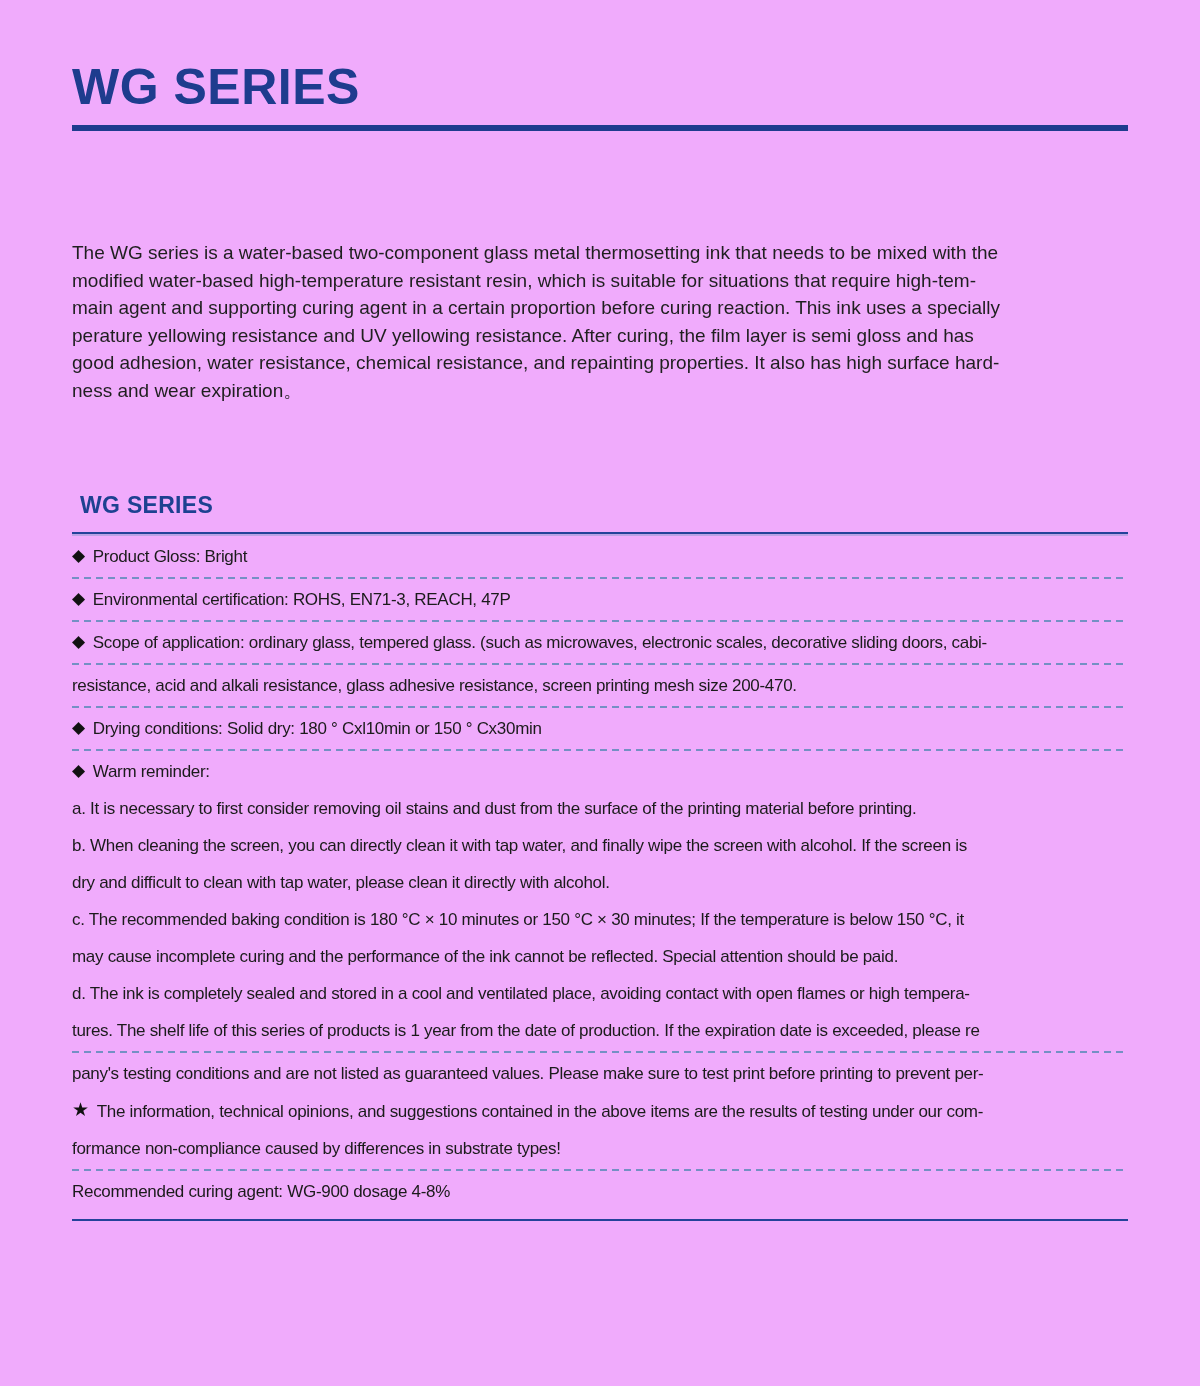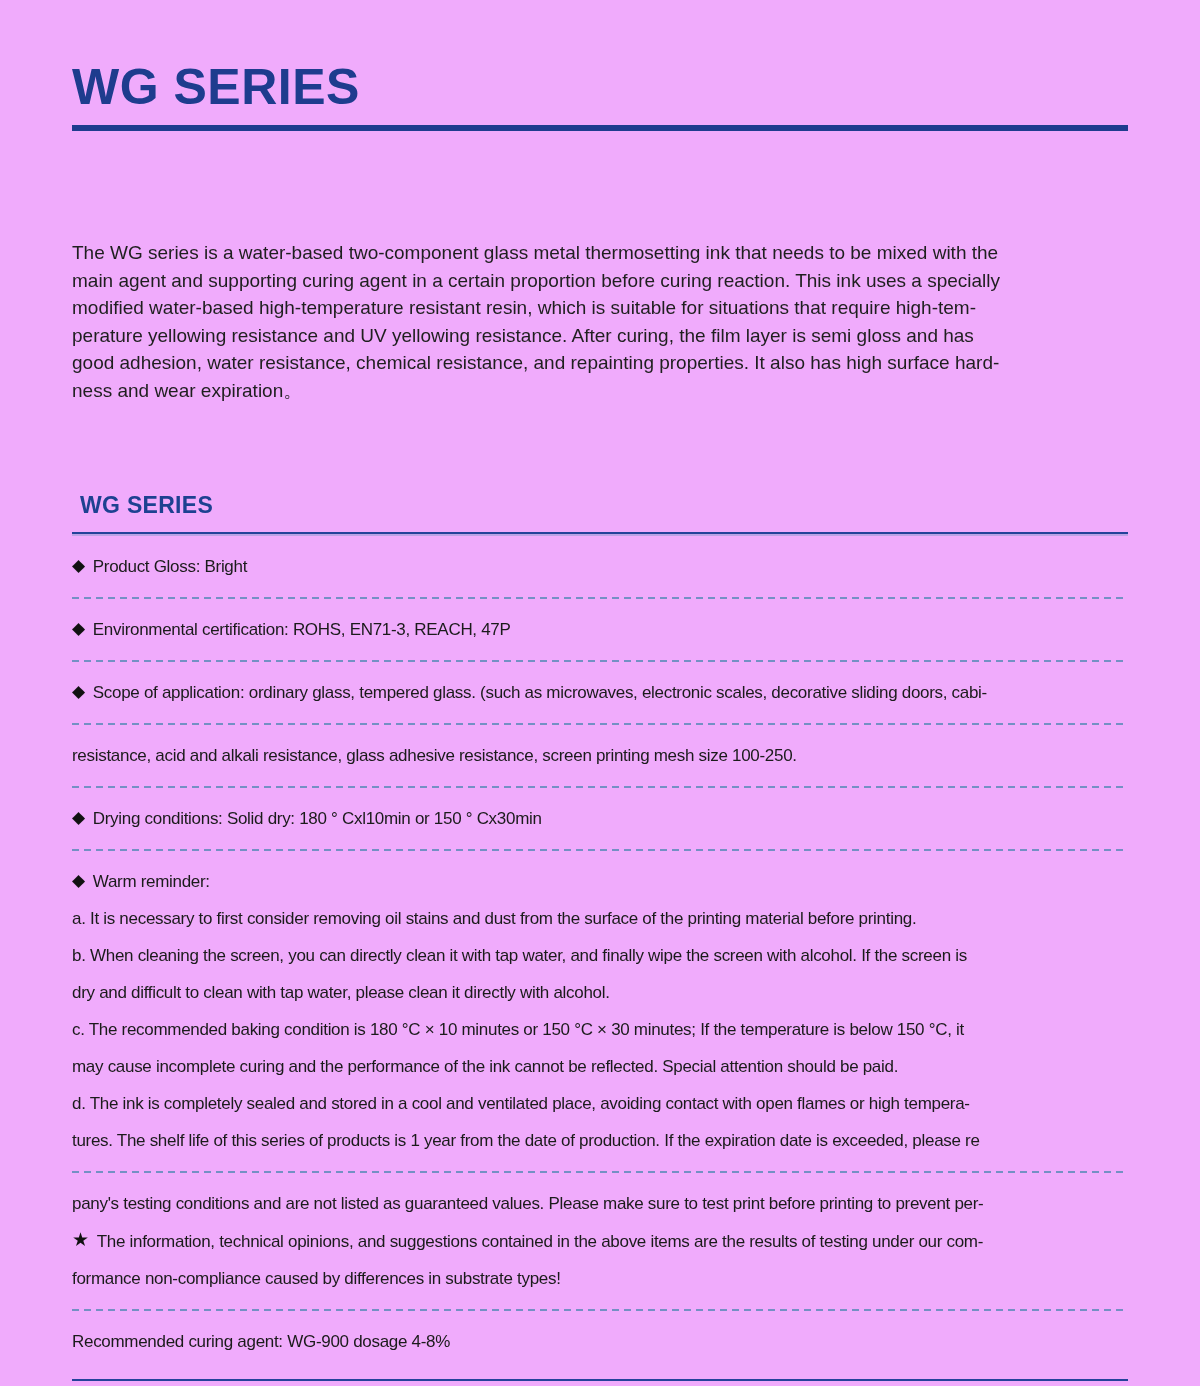--- a/index.html
+++ b/index.html
@@ -56,21 +56,21 @@
     background: #24429a;
     margin-top: 14px;
     box-shadow: 0 2px 0 rgba(125,150,201,0.45);
   }
   .spec-list {
     font-size: 17px;
     letter-spacing: -0.3px;
     color: #1b1b1b;
     margin-top: 3px;
   }
-  .spec-item { padding: 11px 0; }
+  .spec-item { padding: 1px 0; }
   .spec-line {
     line-height: 37px;
     white-space: nowrap;
   }
   .bullet {
     display: inline-block;
     margin-right: 8px;
     font-size: 17px;
     color: #111111;
     transform: translateY(-1px);
@@ -90,22 +90,22 @@
 </head>
 <body>
 
 <div class="page">
 
   <div class="doc-title">WG SERIES</div>
   <div class="title-rule"></div>
 
   <div class="intro">
     <div class="intro-line">The WG series is a water-based two-component glass metal thermosetting ink that needs to be mixed with the</div>
+    <div class="intro-line">modified water-based high-temperature resistant resin, which is suitable for situations that require high-tem-</div>
     <div class="intro-line">main agent and supporting curing agent in a certain proportion before curing reaction. This ink uses a specially</div>
-    <div class="intro-line">modified water-based high-temperature resistant resin, which is suitable for situations that require high-tem-</div>
     <div class="intro-line">perature yellowing resistance and UV yellowing resistance. After curing, the film layer is semi gloss and has</div>
     <div class="intro-line">good adhesion, water resistance, chemical resistance, and repainting properties. It also has high surface hard-</div>
     <div class="intro-line">ness and wear expiration。</div>
   </div>
 
   <div class="section-heading">WG SERIES</div>
   <div class="heading-rule"></div>
 
   <div class="spec-list">
 
@@ -118,21 +118,21 @@
       <div class="spec-line"><span class="bullet">◆</span><span>Environmental certification: ROHS, EN71-3, REACH, 47P</span></div>
     </div>
     <div class="sep"></div>
 
     <div class="spec-item">
       <div class="spec-line"><span class="bullet">◆</span><span>Scope of application: ordinary glass, tempered glass. (such as microwaves, electronic scales, decorative sliding doors, cabi-</span></div>
     </div>
     <div class="sep"></div>
 
     <div class="spec-item">
-      <div class="spec-line">resistance, acid and alkali resistance, glass adhesive resistance, screen printing mesh size 100-250.</div>
+      <div class="spec-line">resistance, acid and alkali resistance, glass adhesive resistance, screen printing mesh size 200-470.</div>
     </div>
     <div class="sep"></div>
 
     <div class="spec-item">
       <div class="spec-line"><span class="bullet">◆</span><span>Drying conditions: Solid dry: 180 ° Cxl10min or 150 ° Cx30min</span></div>
     </div>
     <div class="sep"></div>
 
     <div class="spec-item">
       <div class="spec-line"><span class="bullet">◆</span><span>Warm reminder:</span></div>

